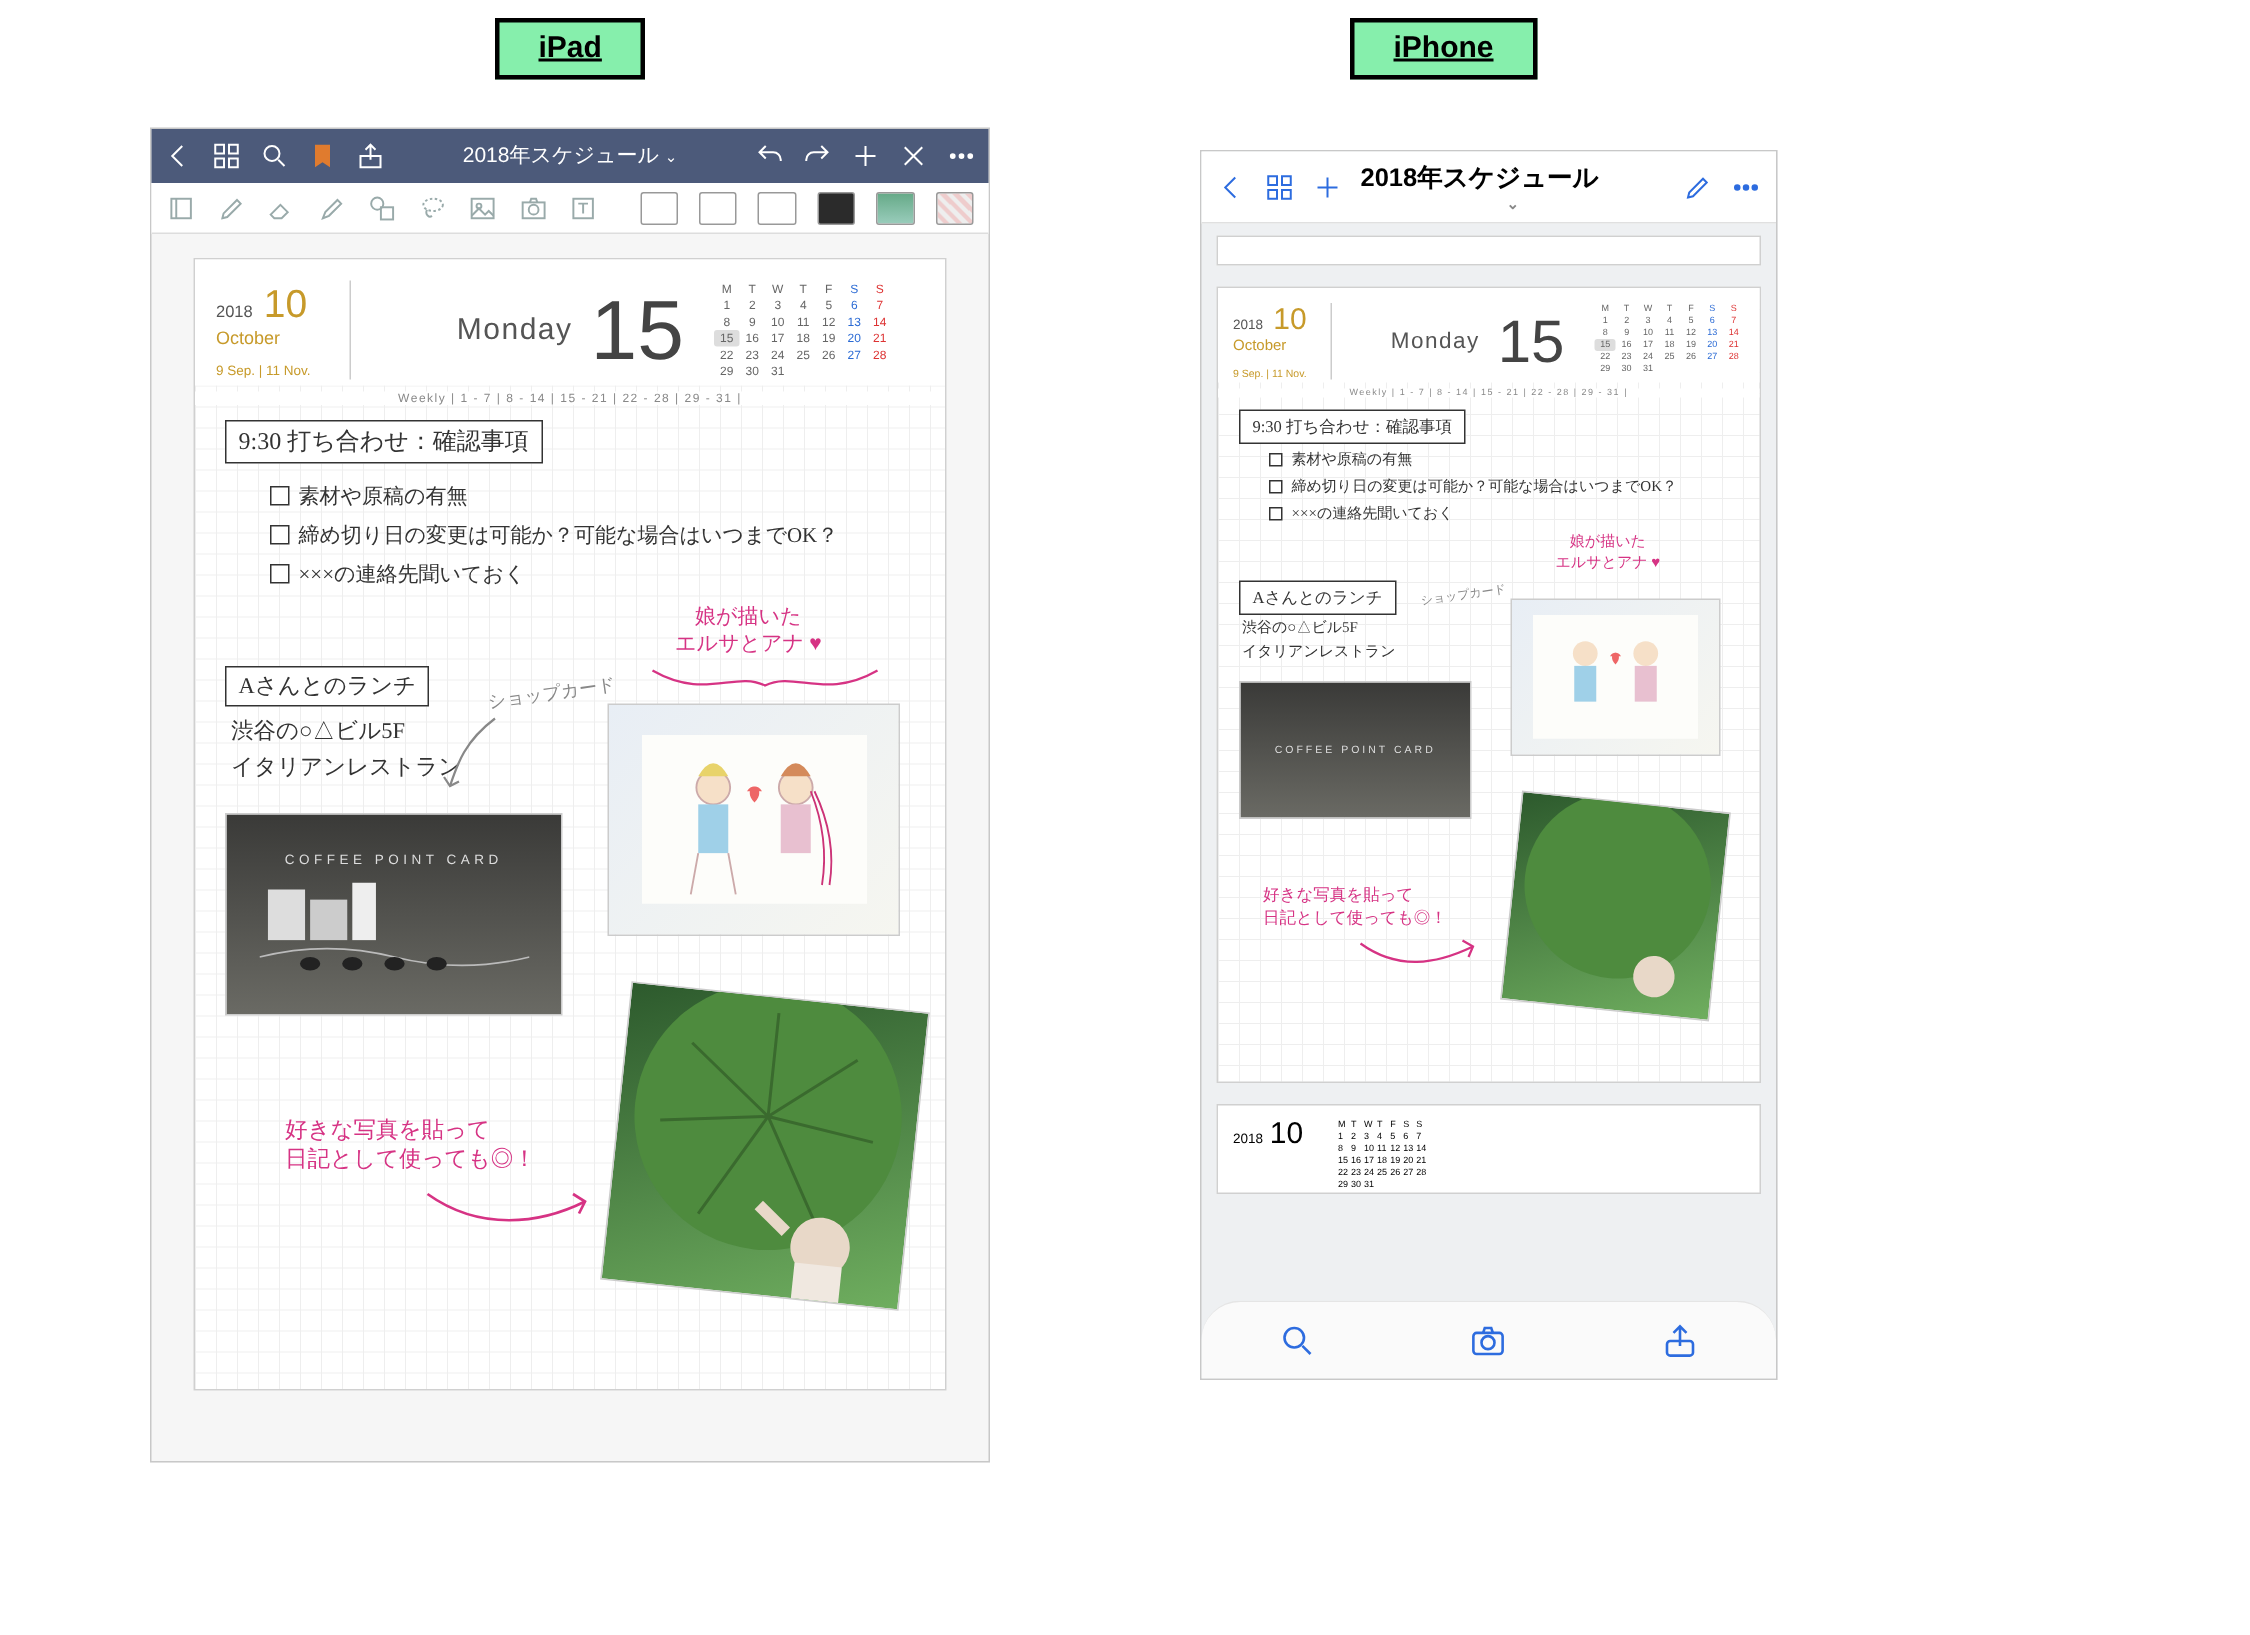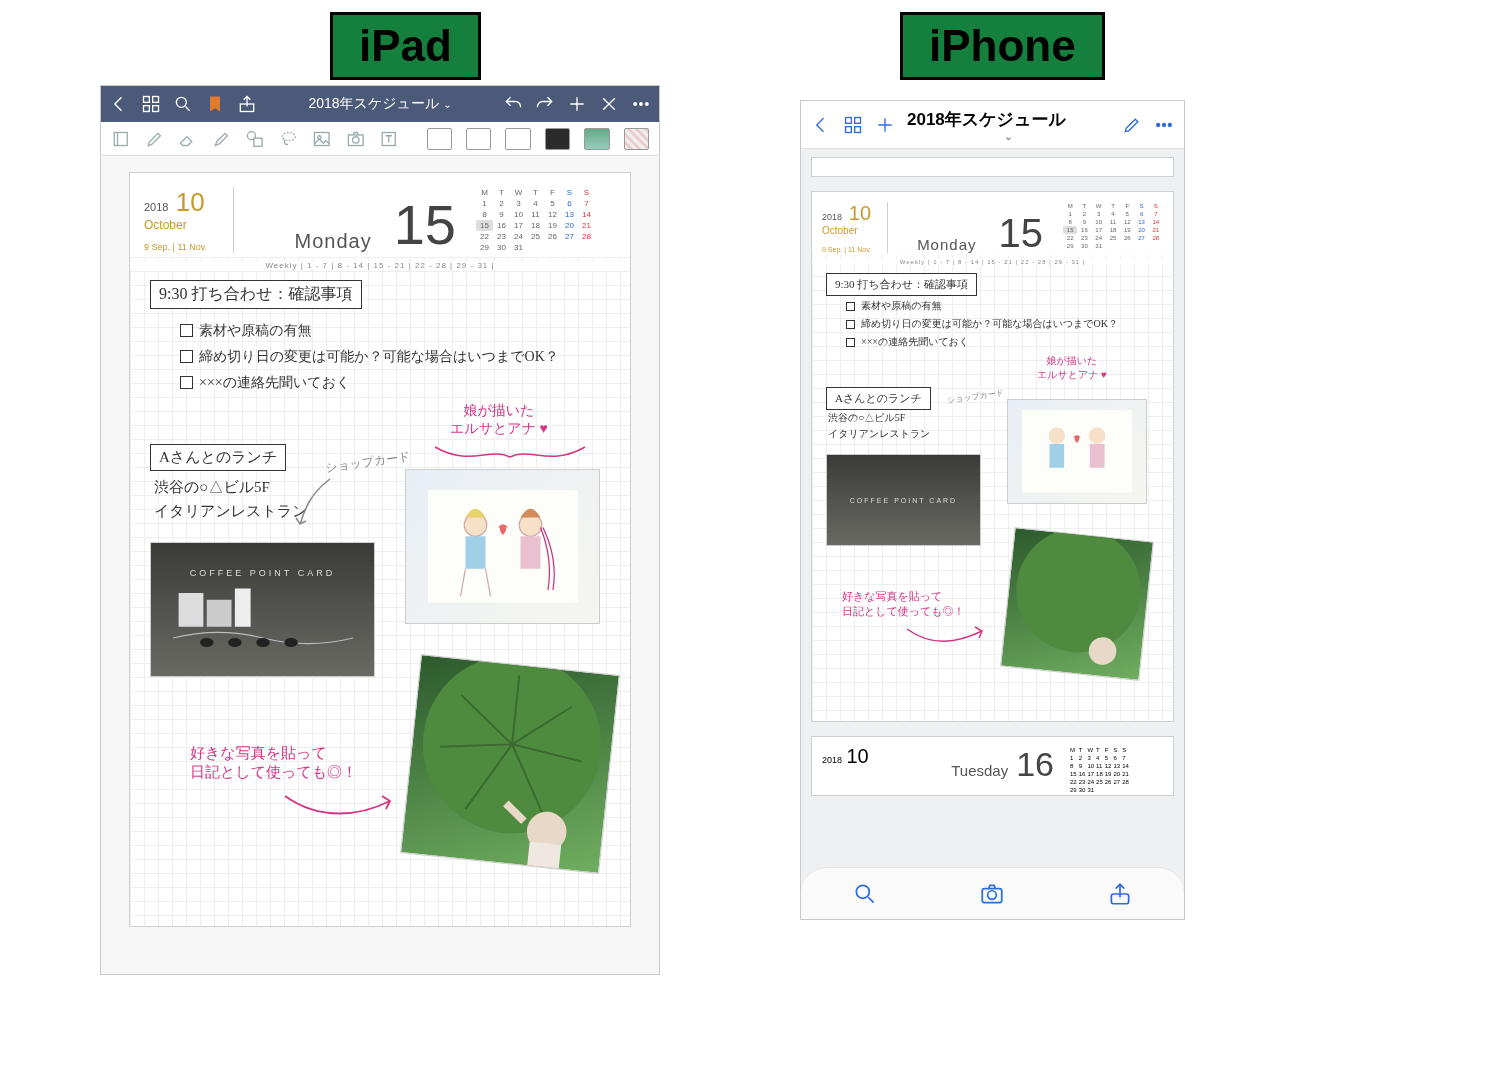--- a/index.html
+++ b/index.html
@@ -1,18 +1,18 @@
 <!DOCTYPE html>
 <html><head>
 <meta charset="utf-8">
 <style>
 * { box-sizing: border-box; margin: 0; padding: 0; }
 body { font-family: -apple-system, "Helvetica Neue", Arial, sans-serif; background: #fff; width: 1500px; height: 1090px; position: relative; }
 
-.device-label { position: absolute; border: 3px solid #000; padding: 6px 26px; font-size: 44px; font-weight: 700; background: #15803d; }
+.device-label { position: absolute; border: 3px solid #000; padding: 6px 26px; font-size: 20px; font-weight: 700; background: #86efac; text-decoration: underline; }
 
 
 .ipad { position: absolute; left: 100px; top: 85px; width: 560px; height: 890px; border: 1px solid #c8c8c8; background: #f6f6f6; display: flex; flex-direction: column; }
 .ipad-topbar { height: 36px; background: #4c5a7a; display: flex; align-items: center; padding: 0 8px; color: #fff; gap: 12px; }
 .ipad-topbar .spacer { flex: 1; }
 .ipad-topbar .title { font-size: 14px; text-align: center; }
 .ipad-toolrow { height: 34px; background: #fff; border-bottom: 1px solid #ddd; display: flex; align-items: center; gap: 14px; padding: 0 10px; }
 .ipad-toolrow .gap { flex: 1; }
 .ipad-toolrow .thumb { width: 26px; height: 22px; border: 1px solid #999; border-radius: 2px; }
 .ipad-toolrow .thumb.dark { background:#2b2b2b; }
@@ -22,21 +22,21 @@
 
 .page { width: 100%; background: #fff; border: 1px solid #d0d0d0; position: relative; font-size: 12px; color: #333;
   background-image: linear-gradient(#eee 1px, transparent 1px), linear-gradient(90deg, #eee 1px, transparent 1px);
   background-size: 14px 14px; background-position: 0 140px; padding-bottom: 12px; }
 .page .hdr { display: flex; padding: 14px 14px 4px 14px; gap: 10px; background:#fff; }
 .page .hdr-left { width: 90px; border-right: 1px solid #ccc; padding-right: 8px; }
 .page .year { font-size: 11px; color: #555; display:inline; }
 .page .mon-num { font-size: 26px; color: #c79a2a; font-weight: 400; display:inline; margin-left:4px;}
 .page .mon-name { font-size: 12px; color: #c79a2a; }
 .page .nav-months { font-size: 9px; color: #c79a2a; margin-top: 10px; white-space: nowrap; }
-.page .hdr-mid { flex: 1; display: flex; align-items: flex-end; justify-content: flex-end; gap: 22px; padding-right: 10px; }
+.page .hdr-mid { flex: 1; display: flex; align-items: center; justify-content: flex-end; gap: 12px; padding-right: 10px; }
 .page .dow { font-size: 20px; color: #555; letter-spacing: 1px; }
 .page .daynum { font-size: 56px; font-weight: 200; color: #444; line-height: 1; }
 .page .mini { width: 140px; font-size: 8px; color: #666; }
 .page .mini table { border-collapse: collapse; }
 .page .mini td { width: 17px; text-align: center; padding: 1px 0; }
 .page .mini .sat { color: #2a6ad4; } .page .mini .sun { color: #d33; }
 .page .mini .today { background: #ddd; border-radius: 2px; }
 .page .weekly { font-size: 8px; color: #888; text-align: center; letter-spacing: 1px; margin: 4px 0 4px; background:#fff; }
 
 .page .note-area { position: relative; height: 640px; }
@@ -515,24 +515,20 @@
             <path d="M73 6 l7 4 l-3 7" stroke="#d63384" fill="none" stroke-width="1.5"></path>
           </svg>
       </div>
     </div>
 
     <div class="iphone-peek-bot">
       <div style="display:flex; gap:8px;">
         <div style="width:60px;">
           <span class="year" style="font-size:9px;">2018</span>
           <span class="mon-num" style="font-size:20px;">10</span>
-        </div>
-        <div style="flex:1; display:flex; align-items:baseline; justify-content:flex-end; gap:8px; padding-right:6px;">
-          <div style="font-size:15px;color:#555;">Tuesday</div>
-          <div style="font-size:34px;font-weight:200;color:#444;">16</div>
         </div>
         <div class="mini" style="width:95px; font-size:6px;">
             <table>
               <tbody>
                 <tr>
                   <td class="">M</td>
                   <td class="">T</td>
                   <td class="">W</td>
                   <td class="">T</td>
                   <td class="">F</td>

